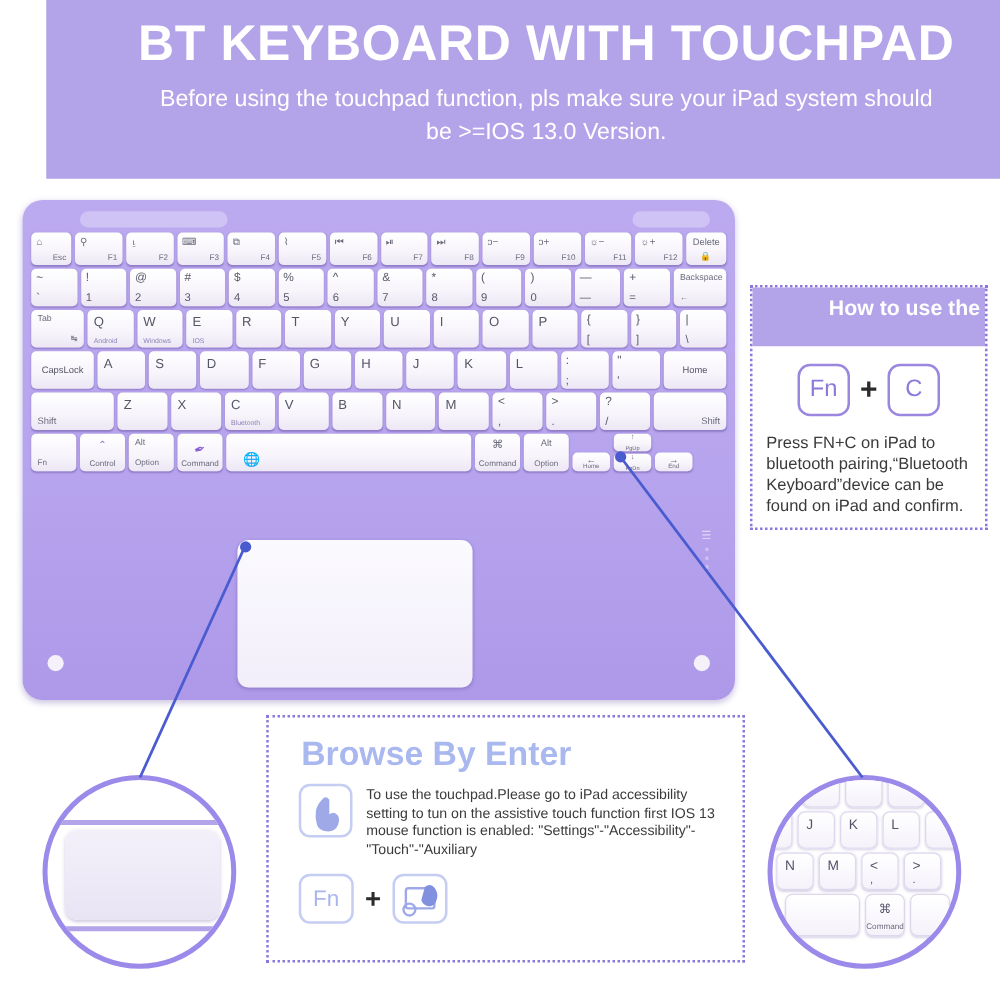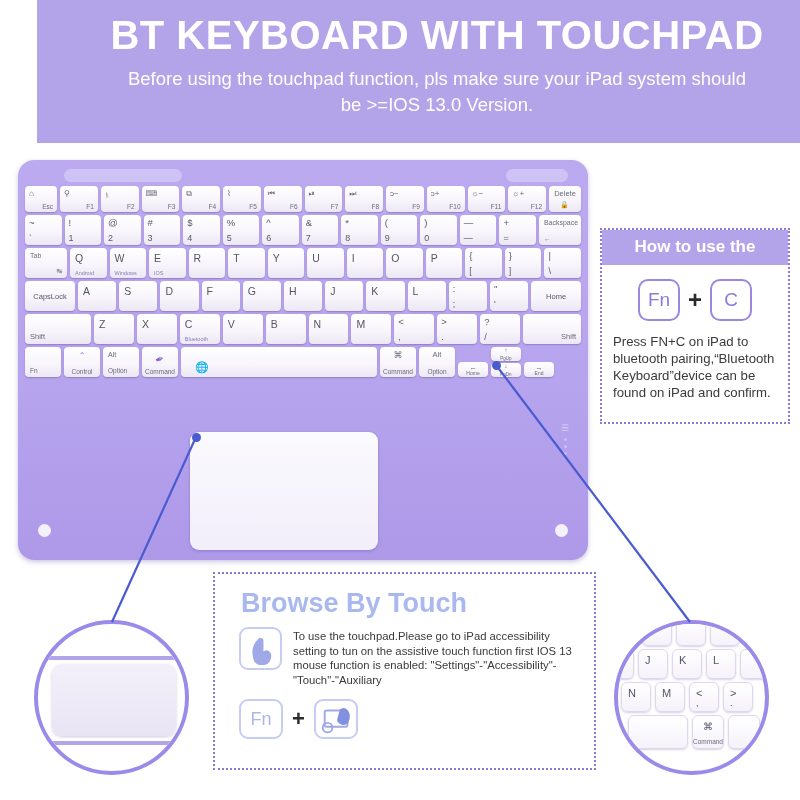--- a/index.html
+++ b/index.html
@@ -236,23 +236,23 @@
     left: 600px; top: 228px;
     width: 190px; height: 196px;
     border: 2px dotted #8c78dd;
     background: #ffffff;
   }
   .box-bt-head {
     background: #b3a3e8;
     color: #ffffff;
     font-size: 17px;
     font-weight: bold;
-    text-align: center;
+    text-align: right;
     line-height: 22px;
-    padding: 6px 4px 7px;
+    padding: 6px 4px 19px;
   }
   .fnc-row {
     display: flex;
     align-items: center;
     justify-content: center;
     gap: 8px;
     margin-top: 14px;
   }
   .keycap {
     width: 42px; height: 42px;
@@ -736,21 +736,21 @@
   </div>
   <div class="fnc-row">
     <div class="keycap">Fn</div>
     <div class="plus">+</div>
     <div class="keycap">C</div>
   </div>
   <div class="box-bt-text">Press FN+C on iPad to bluetooth pairing,“Bluetooth Keyboard”device can be found on iPad and confirm.</div>
 </div>
 
 <div class="box-touch">
-  <div class="bt-title">Browse By Touch</div>
+  <div class="bt-title">Browse By Enter</div>
   <div class="bt-block">
     <div class="icon-sq">
       <svg viewBox="0 0 40 40" width="39" height="39" style="position:absolute;left:1px;top:1px">
         <path d="M16 10 q3 -4 6 0 l0 12 q4 -3 7 1 q2 3 0 8 q-2 5 -8 5 q-7 0 -9 -5 q-2 -6 -1 -12 q1 -5 5 -9 z" fill="#9fa9e8"></path>
       </svg>
     </div>
     <div class="bt-para">To use the touchpad.Please go to iPad accessibility setting to tun on the assistive touch function first IOS 13 mouse function is enabled: "Settings"-"Accessibility"-"Touch"-"Auxiliary</div>
   </div>
   <div class="bt-row2">
     <div class="keycap-sm">Fn</div>

